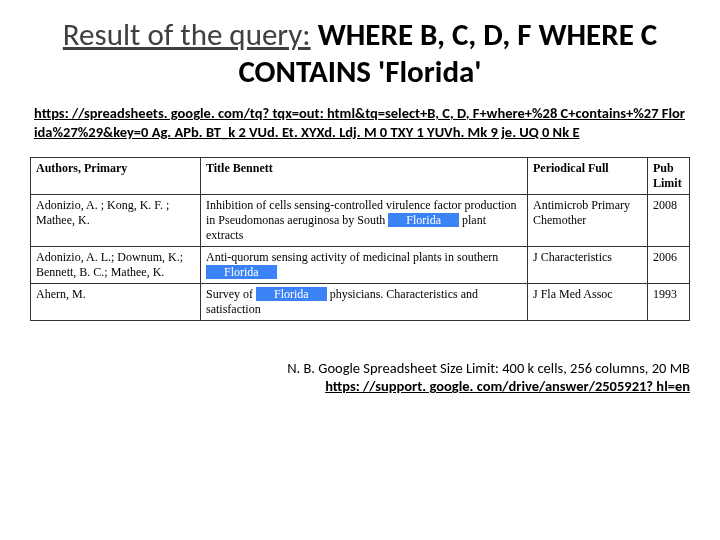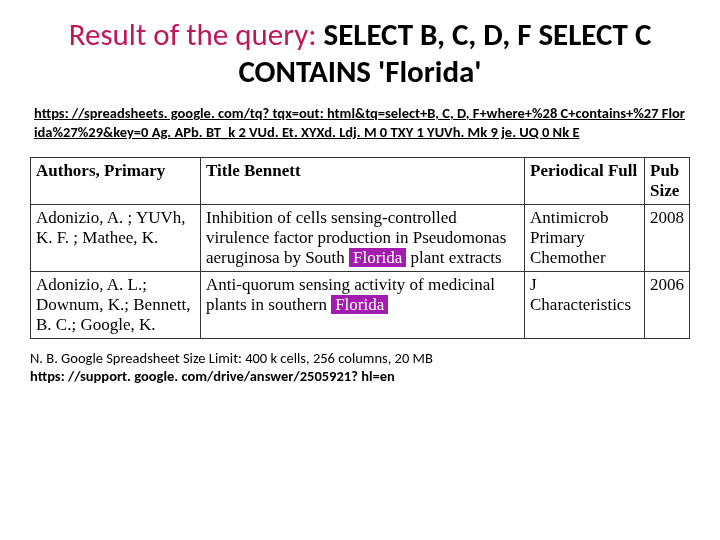--- a/index.html
+++ b/index.html
@@ -16,113 +16,124 @@
     box-sizing: border-box;
   }
   .title {
     font-size: 31px;
     line-height: 1.2;
     margin: 6px 0 14px 0;
     text-align: center;
     font-weight: 400;
   }
   .title .under {
-    color: #be185d;
+    text-decoration: underline;
+    color: #404040;
   }
   .title b {
     color: #000;
     font-weight: 700;
   }
   .url-block {
     font-size: 14.5px;
     line-height: 1.25;
     margin: 2px 4px 16px 4px;
     word-break: break-all;
     text-decoration: underline;
     color: #000;
     font-weight: 700;
   }
   table {
     width: 100%;
     border-collapse: collapse;
     font-family: "Times New Roman", serif;
-    font-size: 17px;
+    font-size: 12px;
   }
   th, td {
     border: 1px solid #333;
     padding: 3px 5px;
     vertical-align: top;
     text-align: left;
   }
   th {
     font-weight: 700;
     background: #fff;
   }
   col.authors { width: 170px; }
   col.title   { width: auto; }
   col.perio   { width: 120px; }
   col.year    { width: 42px; }
   .hl {
-    background: #a21caf;
+    background: #3b82f6;
     color: #fff;
-    padding: 0 4px;
+    padding: 0 18px;
   }
   .nb {
-    margin-top: 10px;
+    margin-top: 38px;
     font-size: 14.5px;
     line-height: 1.3;
+    text-align: right;
   }
   .nb .link {
+    text-decoration: underline;
     font-weight: 700;
     word-break: break-all;
   }
 </style>
 </head>
 <body>
 
 <div class="slide">
 
   <div class="title">
     <span class="under">Result of the query:</span>
-    <b>SELECT B, C, D, F SELECT C CONTAINS 'Florida'</b>
+    <b>WHERE B, C, D, F WHERE C CONTAINS 'Florida'</b>
   </div>
 
   <div class="url-block">https: //spreadsheets. google. com/tq? tqx=out: html&amp;tq=select+B, C, D, F+where+%28 C+contains+%27 Florida%27%29&amp;key=0 Ag. APb. BT_k 2 VUd. Et. XYXd. Ldj. M 0 TXY 1 YUVh. Mk 9 je. UQ 0 Nk E</div>
 
   <table>
     <colgroup>
       <col class="authors">
         <col class="title">
         <col class="perio">
         <col class="year">
     </colgroup>
     <thead>
       <tr>
         <th>Authors, Primary</th>
         <th>Title Bennett</th>
         <th>Periodical Full</th>
-        <th>Pub Size</th>
+        <th>Pub Limit</th>
       </tr>
     </thead>
     <tbody>
       <tr>
-        <td>Adonizio, A. ; YUVh, K. F. ; Mathee, K.</td>
+        <td>Adonizio, A. ; Kong, K. F. ; Mathee, K.</td>
         <td>
           <span>Inhibition of cells sensing-controlled virulence factor production in Pseudomonas aeruginosa by South </span><span class="hl">Florida</span><span> plant extracts</span>
         </td>
         <td>Antimicrob Primary Chemother</td>
         <td>2008</td>
       </tr>
       <tr>
-        <td>Adonizio, A. L.; Downum, K.; Bennett, B. C.; Google, K.</td>
+        <td>Adonizio, A. L.; Downum, K.; Bennett, B. C.; Mathee, K.</td>
         <td>
           <span>Anti-quorum sensing activity of medicinal plants in southern </span><span class="hl">Florida</span><span></span>
         </td>
         <td>J Characteristics</td>
         <td>2006</td>
+      </tr>
+      <tr>
+        <td>Ahern, M.</td>
+        <td>
+          <span>Survey of </span><span class="hl">Florida</span><span> physicians. Characteristics and satisfaction</span>
+        </td>
+        <td>J Fla Med Assoc</td>
+        <td>1993</td>
       </tr>
     </tbody>
   </table>
 
   <div class="nb">
     <span>N. B. Google Spreadsheet Size Limit: 400 k cells, 256 columns, 20 MB</span><br>
     <span class="link">https: //support. google. com/drive/answer/2505921? hl=en</span>
   </div>
 
 </div>

